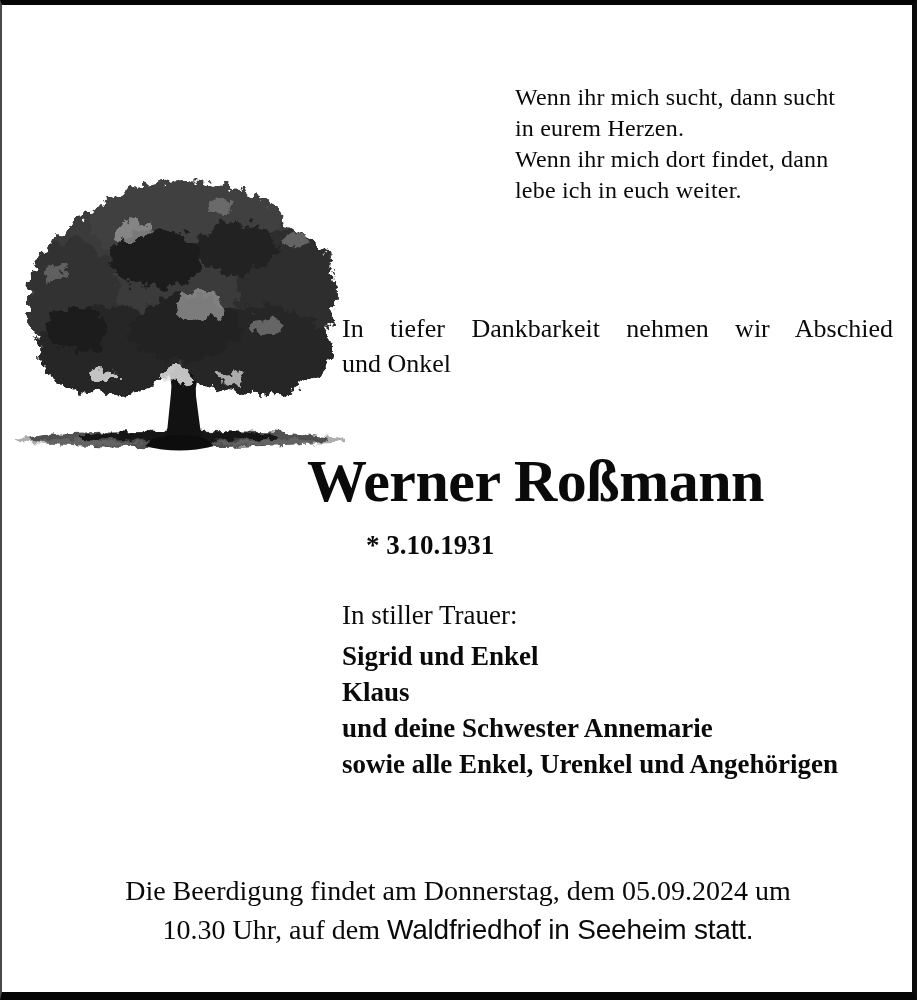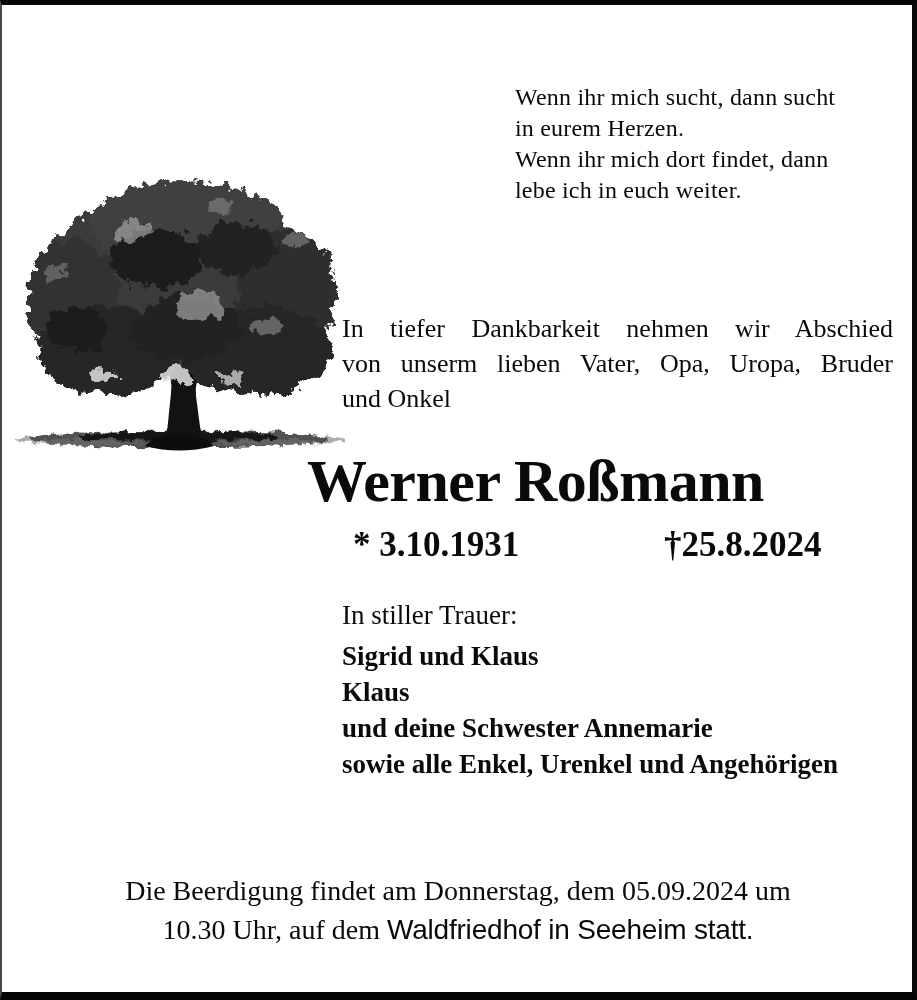--- a/index.html
+++ b/index.html
@@ -64,25 +64,25 @@
     top: 450px;
     width: 586px;
     font-size: 60px;
     line-height: 62px;
     font-weight: bold;
     letter-spacing: -0.5px;
     white-space: nowrap;
   }
   .dates {
     position: absolute;
-    left: 0;
+    left: 13px;
     top: 529px;
     width: 866px;
     height: 32px;
-    font-size: 35px;
+    font-size: 27px;
     line-height: 32px;
     font-weight: bold;
   }
   .birth { position: absolute; left: 353px; }
   .death { position: absolute; left: 664px; }
   .mourning-label {
     position: absolute;
     left: 342px;
     top: 598px;
     font-size: 27px;
@@ -175,34 +175,32 @@
         <ellipse cx="215" cy="200" rx="12" ry="6" fill="#cccccc" opacity="0.8"></ellipse>
         <ellipse cx="282" cy="62" rx="12" ry="8" fill="#999999" opacity="0.5"></ellipse>
         <ellipse cx="40" cy="95" rx="12" ry="8" fill="#8f8f8f" opacity="0.5"></ellipse>
         <ellipse cx="205" cy="28" rx="14" ry="7" fill="#969696" opacity="0.5"></ellipse>
       </g>
     </svg>
   </div>
 
   <div class="intro">
     <div class="jline">In tiefer Dankbarkeit nehmen wir Abschied</div>
-    <div class="jline">von unserm lieben Vater, Opa, Uropa, Bruder</div>
     <div class="lline">und Onkel</div>
   </div>
 
   <div class="deceased-name">Werner Roßmann</div>
 
   <div class="dates">
     <span class="birth">* 3.10.1931</span>
-    <span class="death">†25.8.2024</span>
   </div>
 
   <div class="mourning-label">In stiller Trauer:</div>
   <div class="mourners">
-    <div>Sigrid und Klaus</div>
+    <div>Sigrid und Enkel</div>
     <div>Klaus</div>
     <div>und deine Schwester Annemarie</div>
     <div>sowie alle Enkel, Urenkel und Angehörigen</div>
   </div>
 
   <div class="funeral">
     <div>Die Beerdigung findet am Donnerstag, dem 05.09.2024 um</div>
     <div><span>10.30 Uhr, auf dem </span><span class="sans-part">Waldfriedhof in Seeheim statt.</span></div>
   </div>
 </div>

